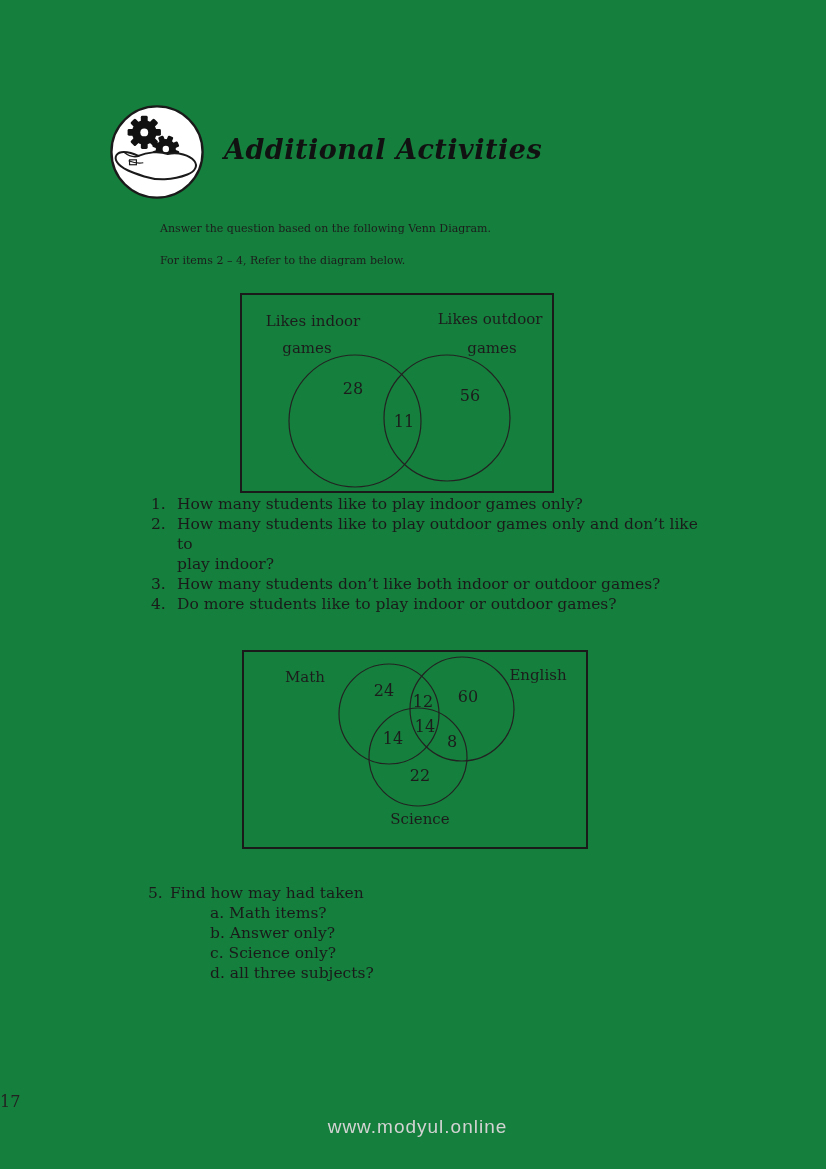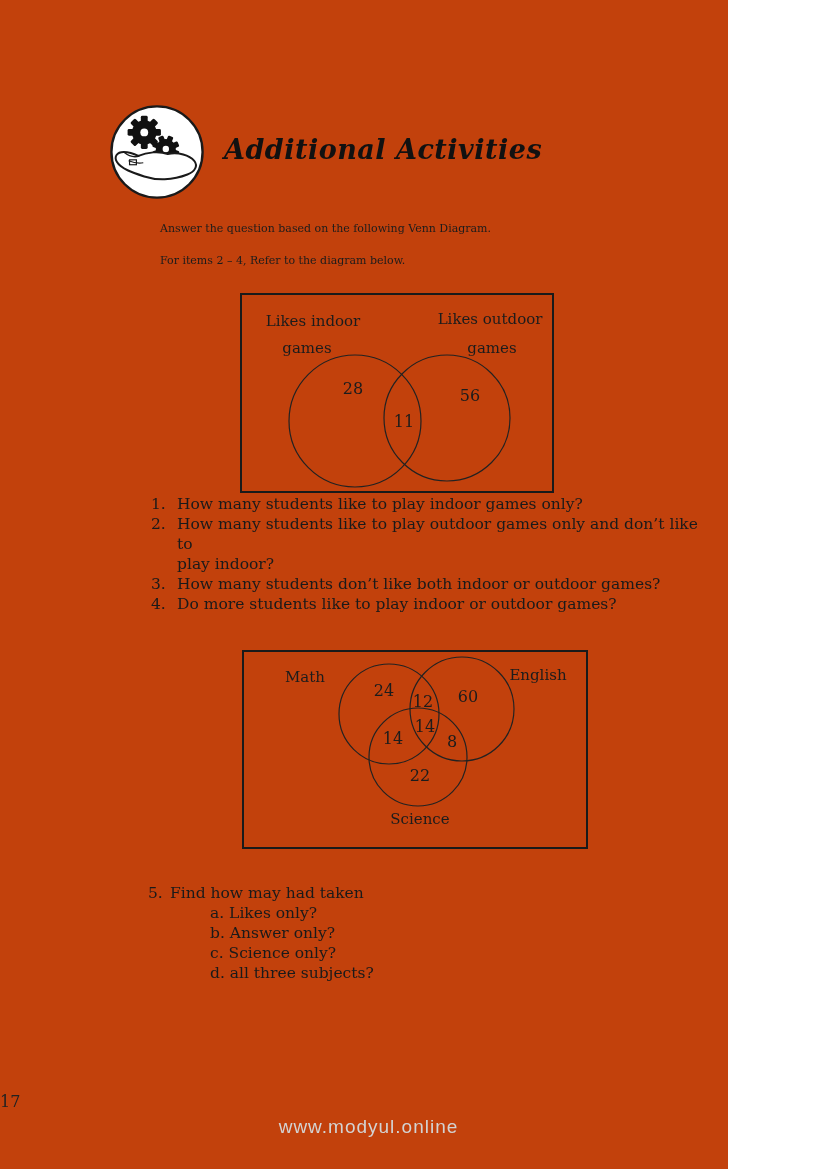--- a/index.html
+++ b/index.html
@@ -1,18 +1,18 @@
 <!DOCTYPE html>
 <html><head>
 <meta charset="utf-8">
 <style>
   * { margin:0; padding:0; box-sizing:border-box; }
   html,body { background:#ffffff; }
   .page {
-    position:relative; width:728px; height:1169px; background:#c2410c;
+    position:relative; width:826px; height:1169px; background:#15803d;
     font-family:"DejaVu Serif", serif; color:#1a1a1a; overflow:hidden;
   }
   
   .logo { position:absolute; left:108px; top:103px; width:98px; height:98px; }
   .title {
     position:absolute; left:224px; top:134px;
     font-family:"DejaVu Serif", serif; font-size:27px; font-weight:bold; font-style:italic;
     letter-spacing:0.5px; color:#111;
   }
   
@@ -150,21 +150,21 @@
       <text class="vnum" x="151" y="94" text-anchor="middle">14</text>
       <text class="vnum" x="210" y="97" text-anchor="middle">8</text>
       <text class="vnum" x="178" y="131" text-anchor="middle">22</text>
     </svg>
   </div>
 
   <div class="q5block">
     <div class="q-row5">
       <span class="q-num5">5.</span><span>Find how may had taken</span>
     </div>
-    <div class="sub">a. Likes only?</div>
+    <div class="sub">a. Math items?</div>
     <div class="sub">b. Answer only?</div>
     <div class="sub">c. Science only?</div>
     <div class="sub">d. all three subjects?</div>
   </div>
 
   <div class="pagenum">17</div>
   <div class="watermark">www.modyul.online</div>
 
 </div>
 

